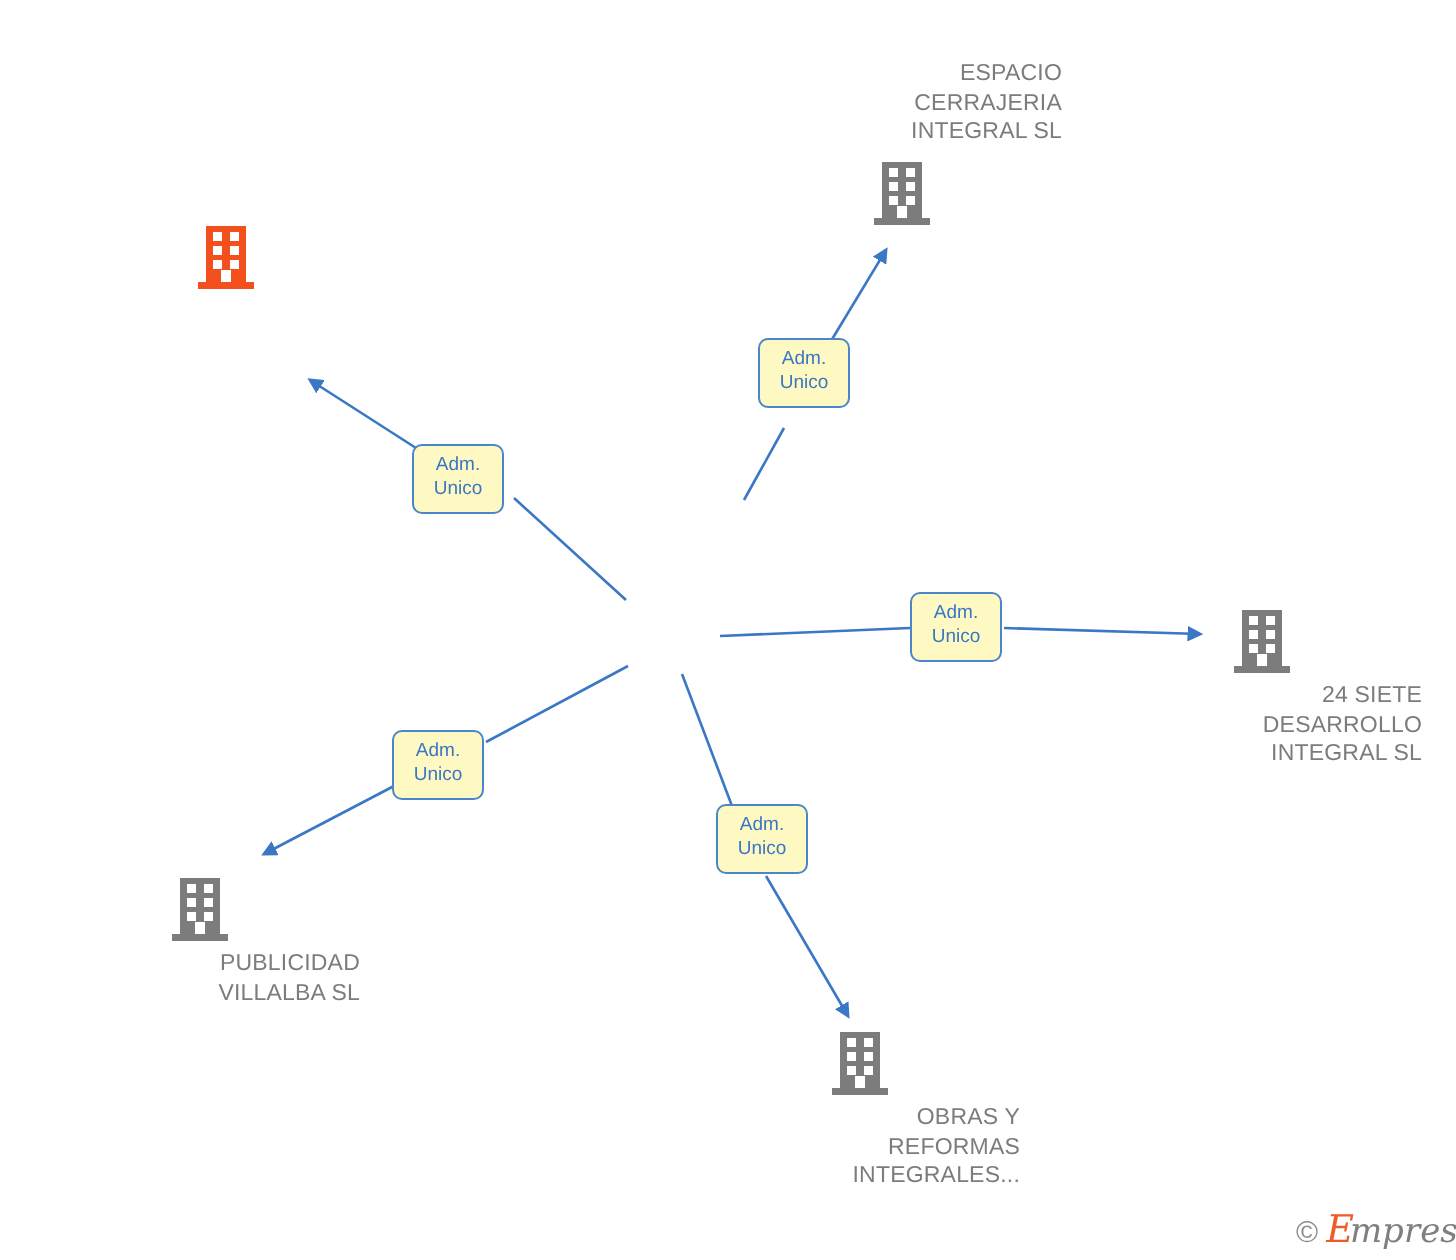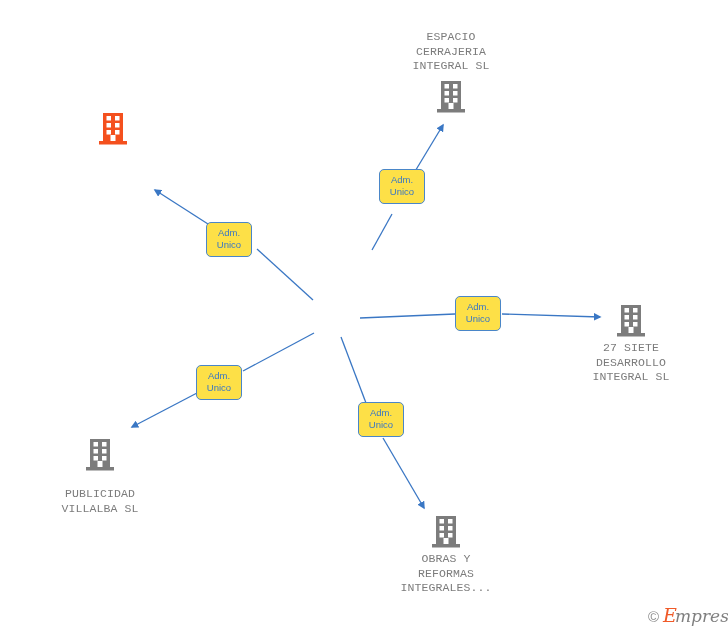--- a/index.html
+++ b/index.html
@@ -17,24 +17,23 @@
   }
   #edges {
     position: absolute;
     left: 0;
     top: 0;
     width: 728px;
     height: 630px;
   }
   .node {
     position: absolute;
-    text-align: center;
+    text-align: right;
     width: 160px;
     user-select: none;
-    font-family: Liberation Mono, monospace;
   }
   .node-label {
     font-size: 11.5px;
     line-height: 14.5px;
     color: #7c7c7c;
     letter-spacing: 0.1px;
     white-space: pre-line;
   }
   .node-label.bold {
     font-weight: bold;
@@ -47,21 +46,21 @@
   }
   .node-icon {
     display: block;
     margin: 0 auto;
   }
   .edge-label {
     position: absolute;
     box-sizing: border-box;
     border: 1px solid #4a86c8;
     border-radius: 5px;
-    background: #fde047;
+    background: #fef9c3;
     color: #3a77c4;
     font-size: 9.5px;
     line-height: 12px;
     padding: 4px 6px 5px 6px;
     text-align: center;
     white-space: pre-line;
     width: 46px;
   }
   .watermark {
     position: absolute;
@@ -164,42 +163,42 @@
       <rect x="4" y="2" width="20" height="28" fill="#7c7c7c"></rect>
       <rect x="0" y="30" width="28" height="3.5" fill="#7c7c7c"></rect>
       <rect x="7.5" y="5" width="4.5" height="4.5" fill="#ffffff"></rect>
       <rect x="16" y="5" width="4.5" height="4.5" fill="#ffffff"></rect>
       <rect x="7.5" y="12" width="4.5" height="4.5" fill="#ffffff"></rect>
       <rect x="16" y="12" width="4.5" height="4.5" fill="#ffffff"></rect>
       <rect x="7.5" y="19" width="4.5" height="4.5" fill="#ffffff"></rect>
       <rect x="16" y="19" width="4.5" height="4.5" fill="#ffffff"></rect>
       <rect x="11.5" y="24" width="5" height="6" fill="#ffffff"></rect>
     </svg>
-    <div class="node-label" style="margin-top:4px;">27 SIETE
+    <div class="node-label" style="margin-top:4px;">24 SIETE
 DESARROLLO
 INTEGRAL  SL</div>
   </div>
 
   <div class="node" style="left:20px; top:437px;">
     <svg class="node-icon" width="28" height="34" viewBox="0 0 28 34">
       <rect x="4" y="2" width="20" height="28" fill="#7c7c7c"></rect>
       <rect x="0" y="30" width="28" height="3.5" fill="#7c7c7c"></rect>
       <rect x="7.5" y="5" width="4.5" height="4.5" fill="#ffffff"></rect>
       <rect x="16" y="5" width="4.5" height="4.5" fill="#ffffff"></rect>
       <rect x="7.5" y="12" width="4.5" height="4.5" fill="#ffffff"></rect>
       <rect x="16" y="12" width="4.5" height="4.5" fill="#ffffff"></rect>
       <rect x="7.5" y="19" width="4.5" height="4.5" fill="#ffffff"></rect>
       <rect x="16" y="19" width="4.5" height="4.5" fill="#ffffff"></rect>
       <rect x="11.5" y="24" width="5" height="6" fill="#ffffff"></rect>
     </svg>
-    <div class="node-label" style="margin-top:16px;">PUBLICIDAD
+    <div class="node-label" style="margin-top:4px;">PUBLICIDAD
 VILLALBA  SL</div>
   </div>
 
-  <div class="node" style="left:366px; top:514px;">
+  <div class="node" style="left:350px; top:514px;">
     <svg class="node-icon" width="28" height="34" viewBox="0 0 28 34">
       <rect x="4" y="2" width="20" height="28" fill="#7c7c7c"></rect>
       <rect x="0" y="30" width="28" height="3.5" fill="#7c7c7c"></rect>
       <rect x="7.5" y="5" width="4.5" height="4.5" fill="#ffffff"></rect>
       <rect x="16" y="5" width="4.5" height="4.5" fill="#ffffff"></rect>
       <rect x="7.5" y="12" width="4.5" height="4.5" fill="#ffffff"></rect>
       <rect x="16" y="12" width="4.5" height="4.5" fill="#ffffff"></rect>
       <rect x="7.5" y="19" width="4.5" height="4.5" fill="#ffffff"></rect>
       <rect x="16" y="19" width="4.5" height="4.5" fill="#ffffff"></rect>
       <rect x="11.5" y="24" width="5" height="6" fill="#ffffff"></rect>

